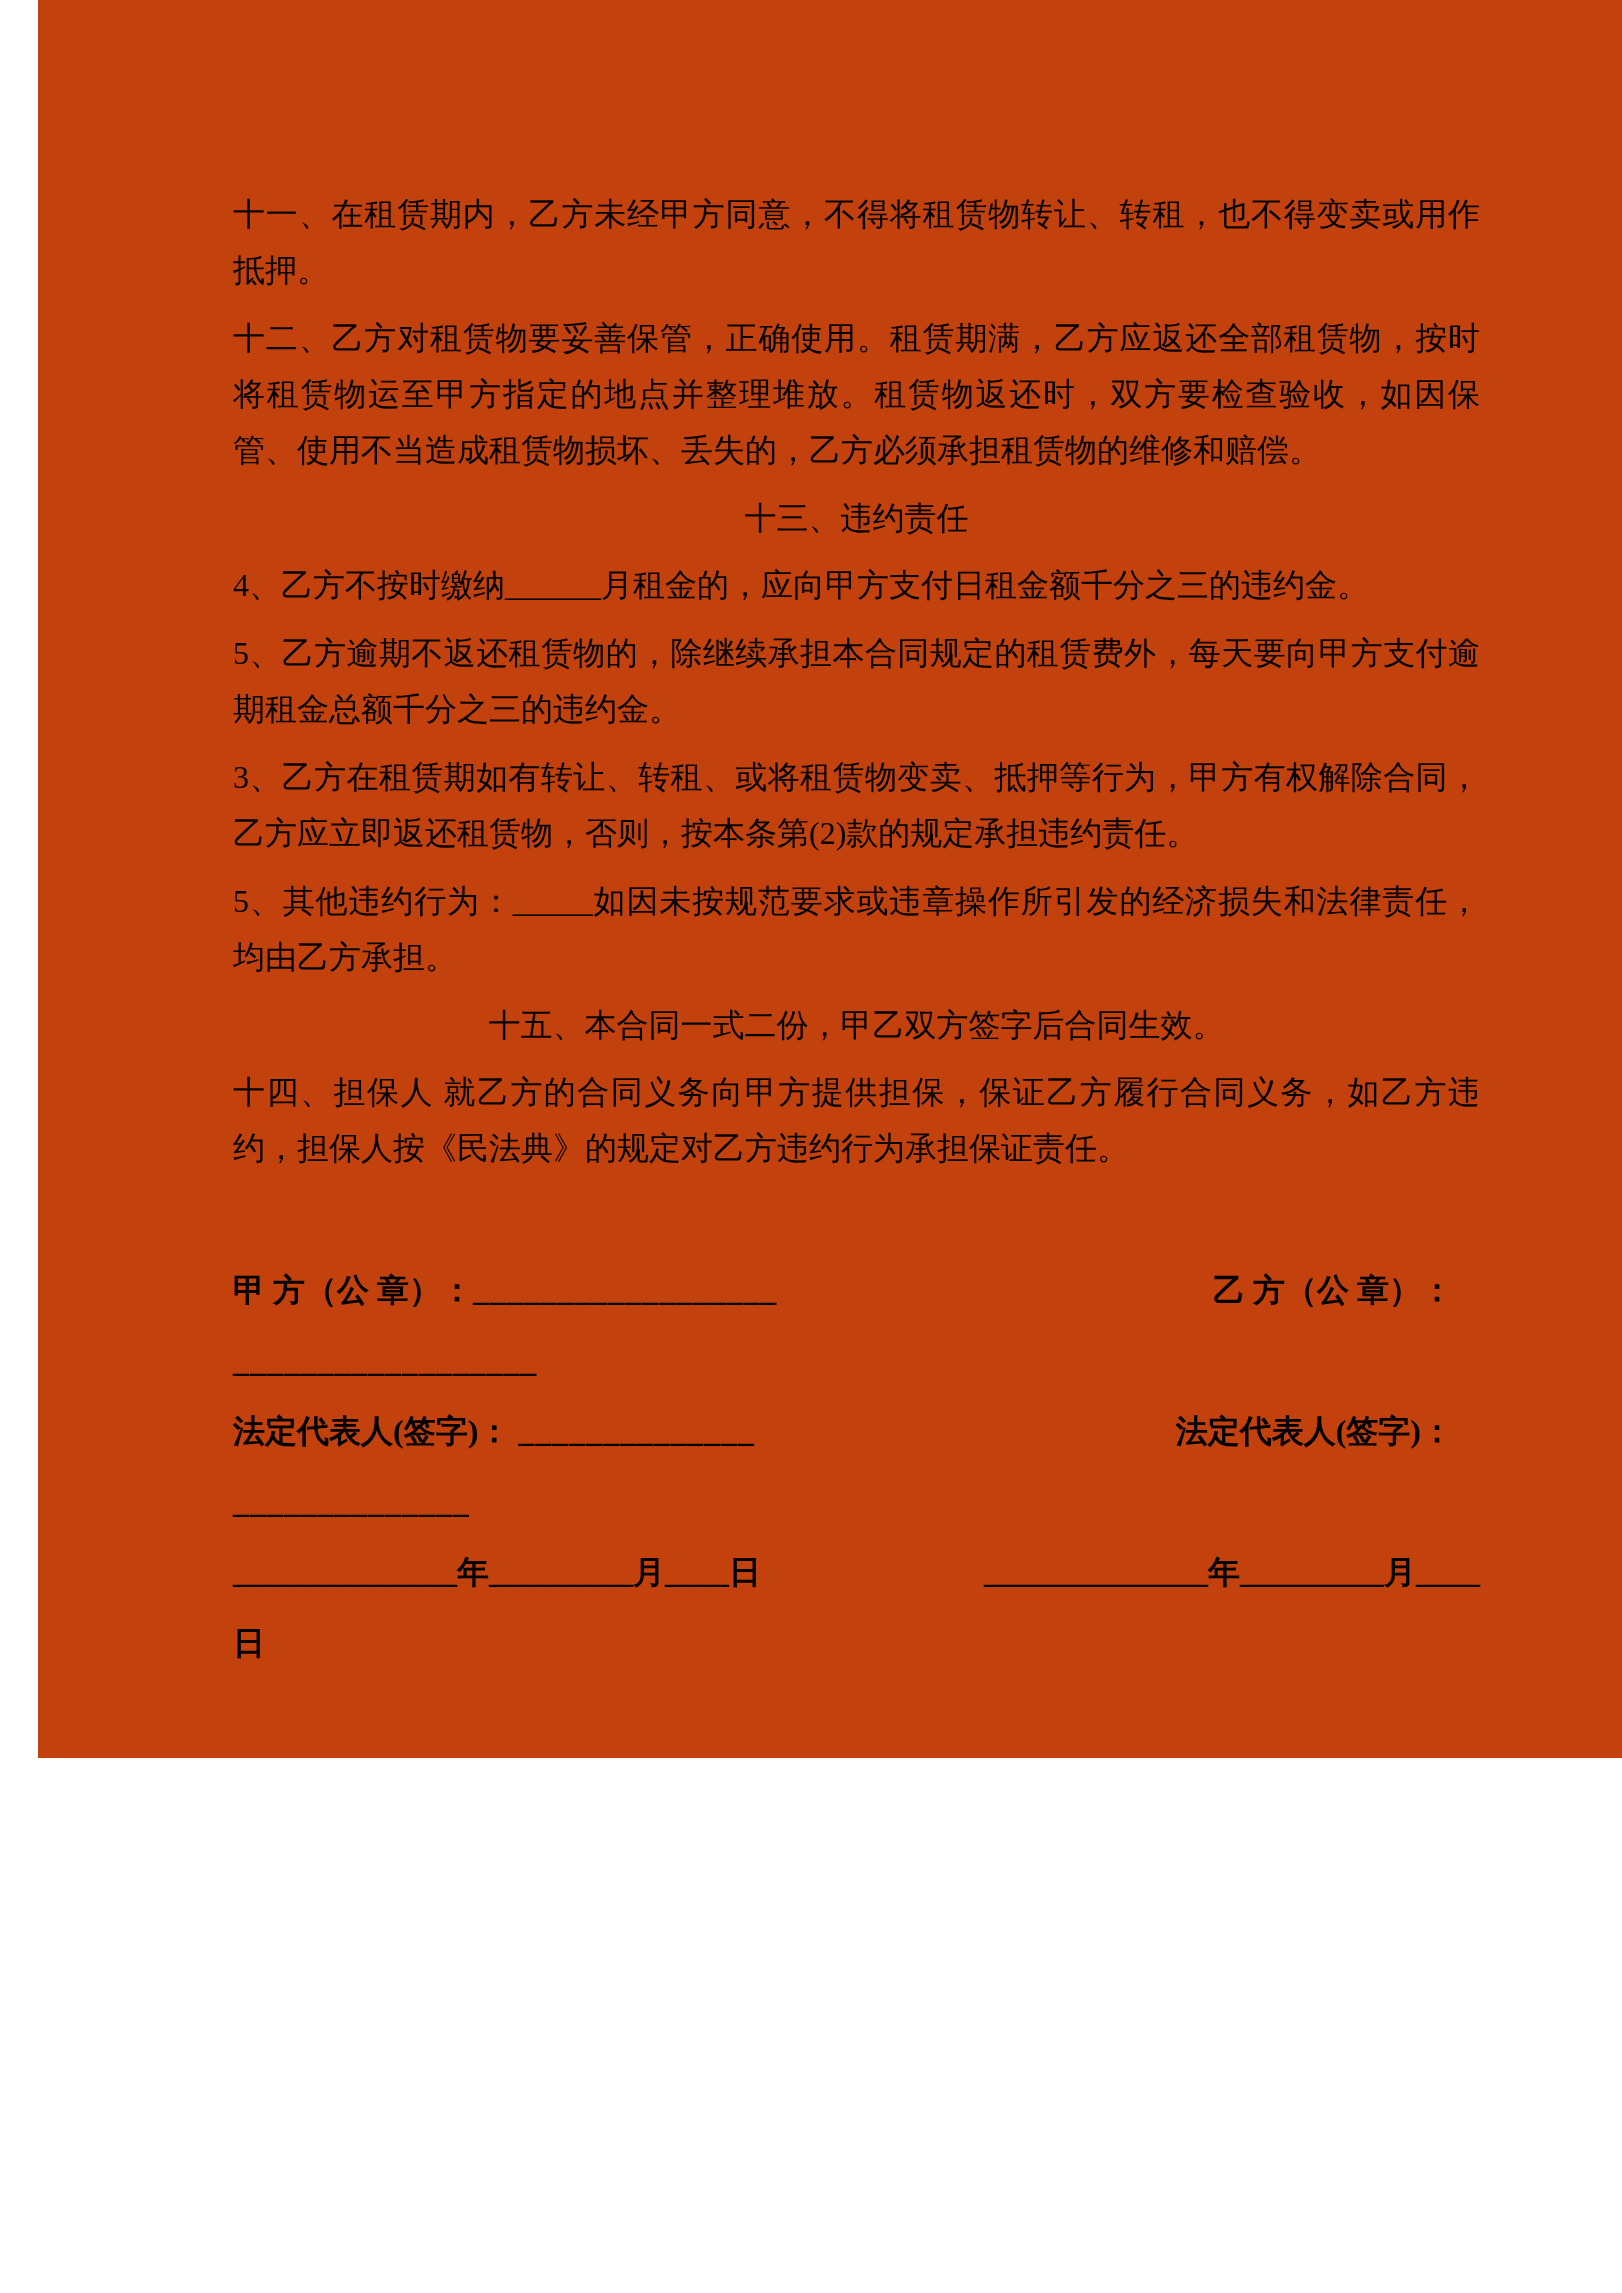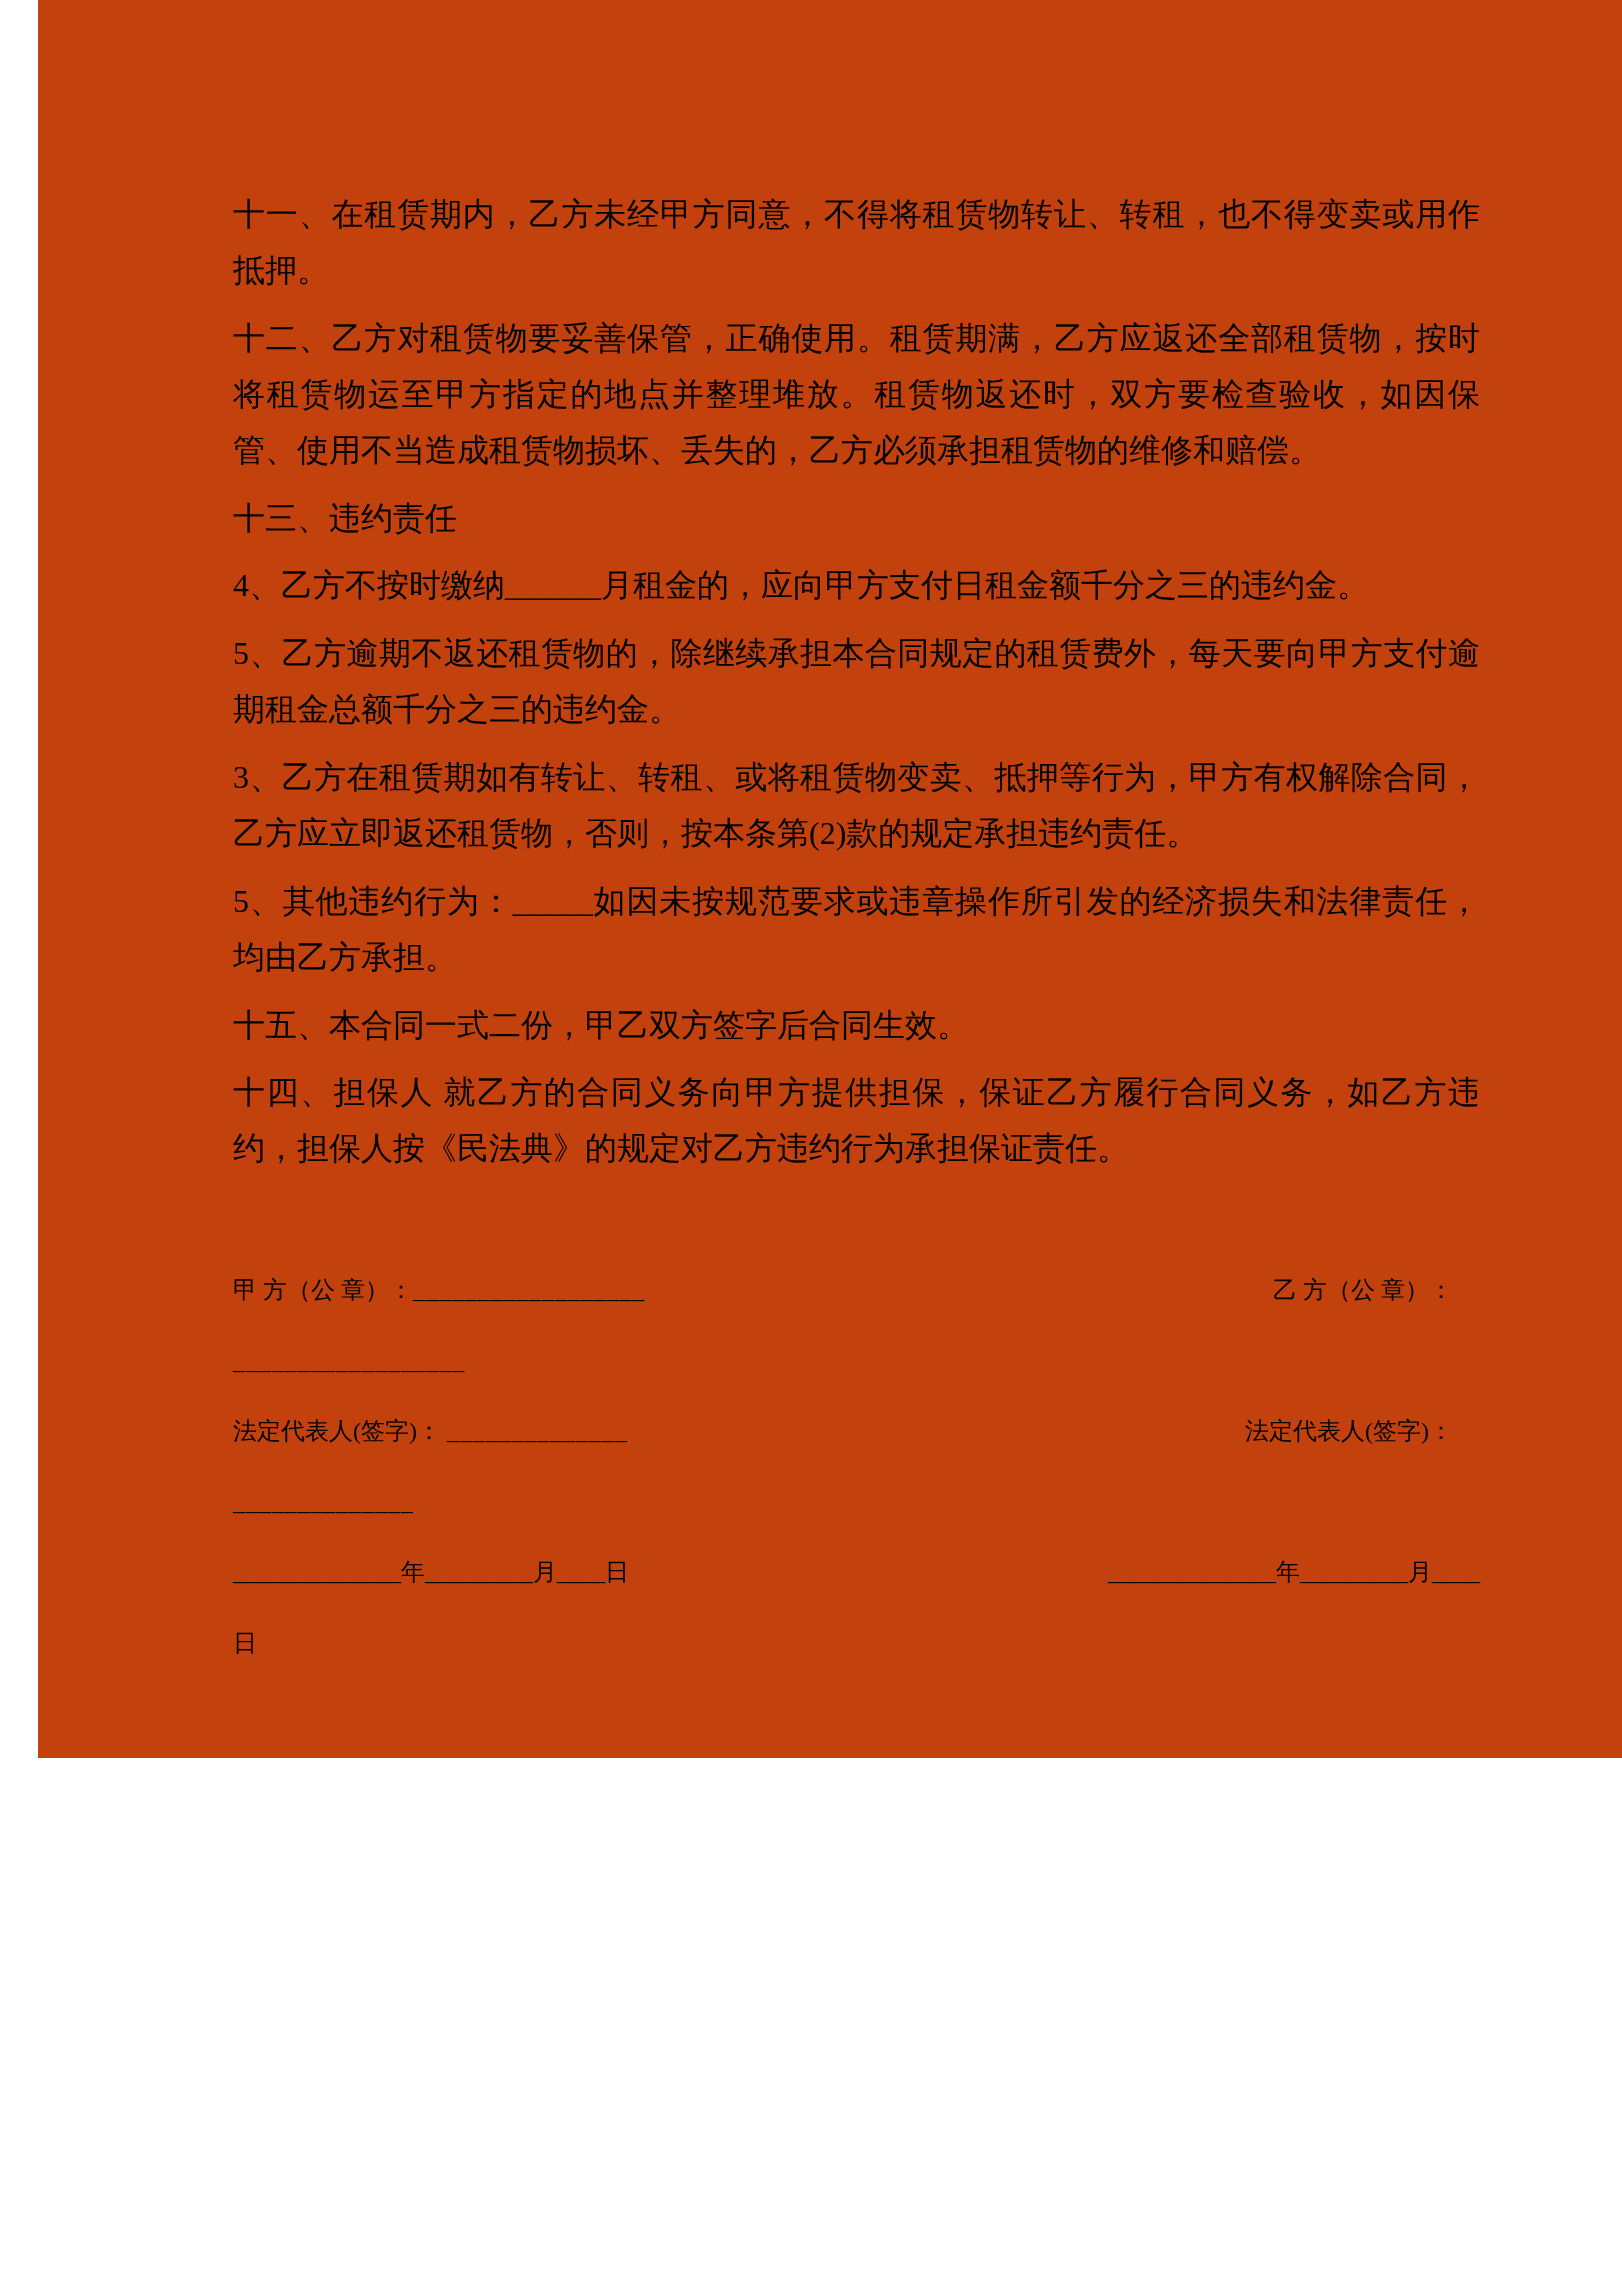--- a/index.html
+++ b/index.html
@@ -24,25 +24,26 @@
     width: 1247px;
     font-size: 32px;
     line-height: 56px;
   }
   .para {
     margin: 0 0 11.8px 0;
     text-align: justify;
     word-break: break-all;
   }
   .para.heading {
-    text-align: left;
+    text-align: center;
   }
   .signature {
     margin-top: 86px;
-    font-size: 24px;
+    font-size: 32px;
+    font-weight: bold;
   }
   .sig-row {
     display: flex;
     justify-content: space-between;
     align-items: baseline;
     margin-bottom: 14.5px;
     line-height: 56px;
     white-space: nowrap;
   }
   .sig-left {

